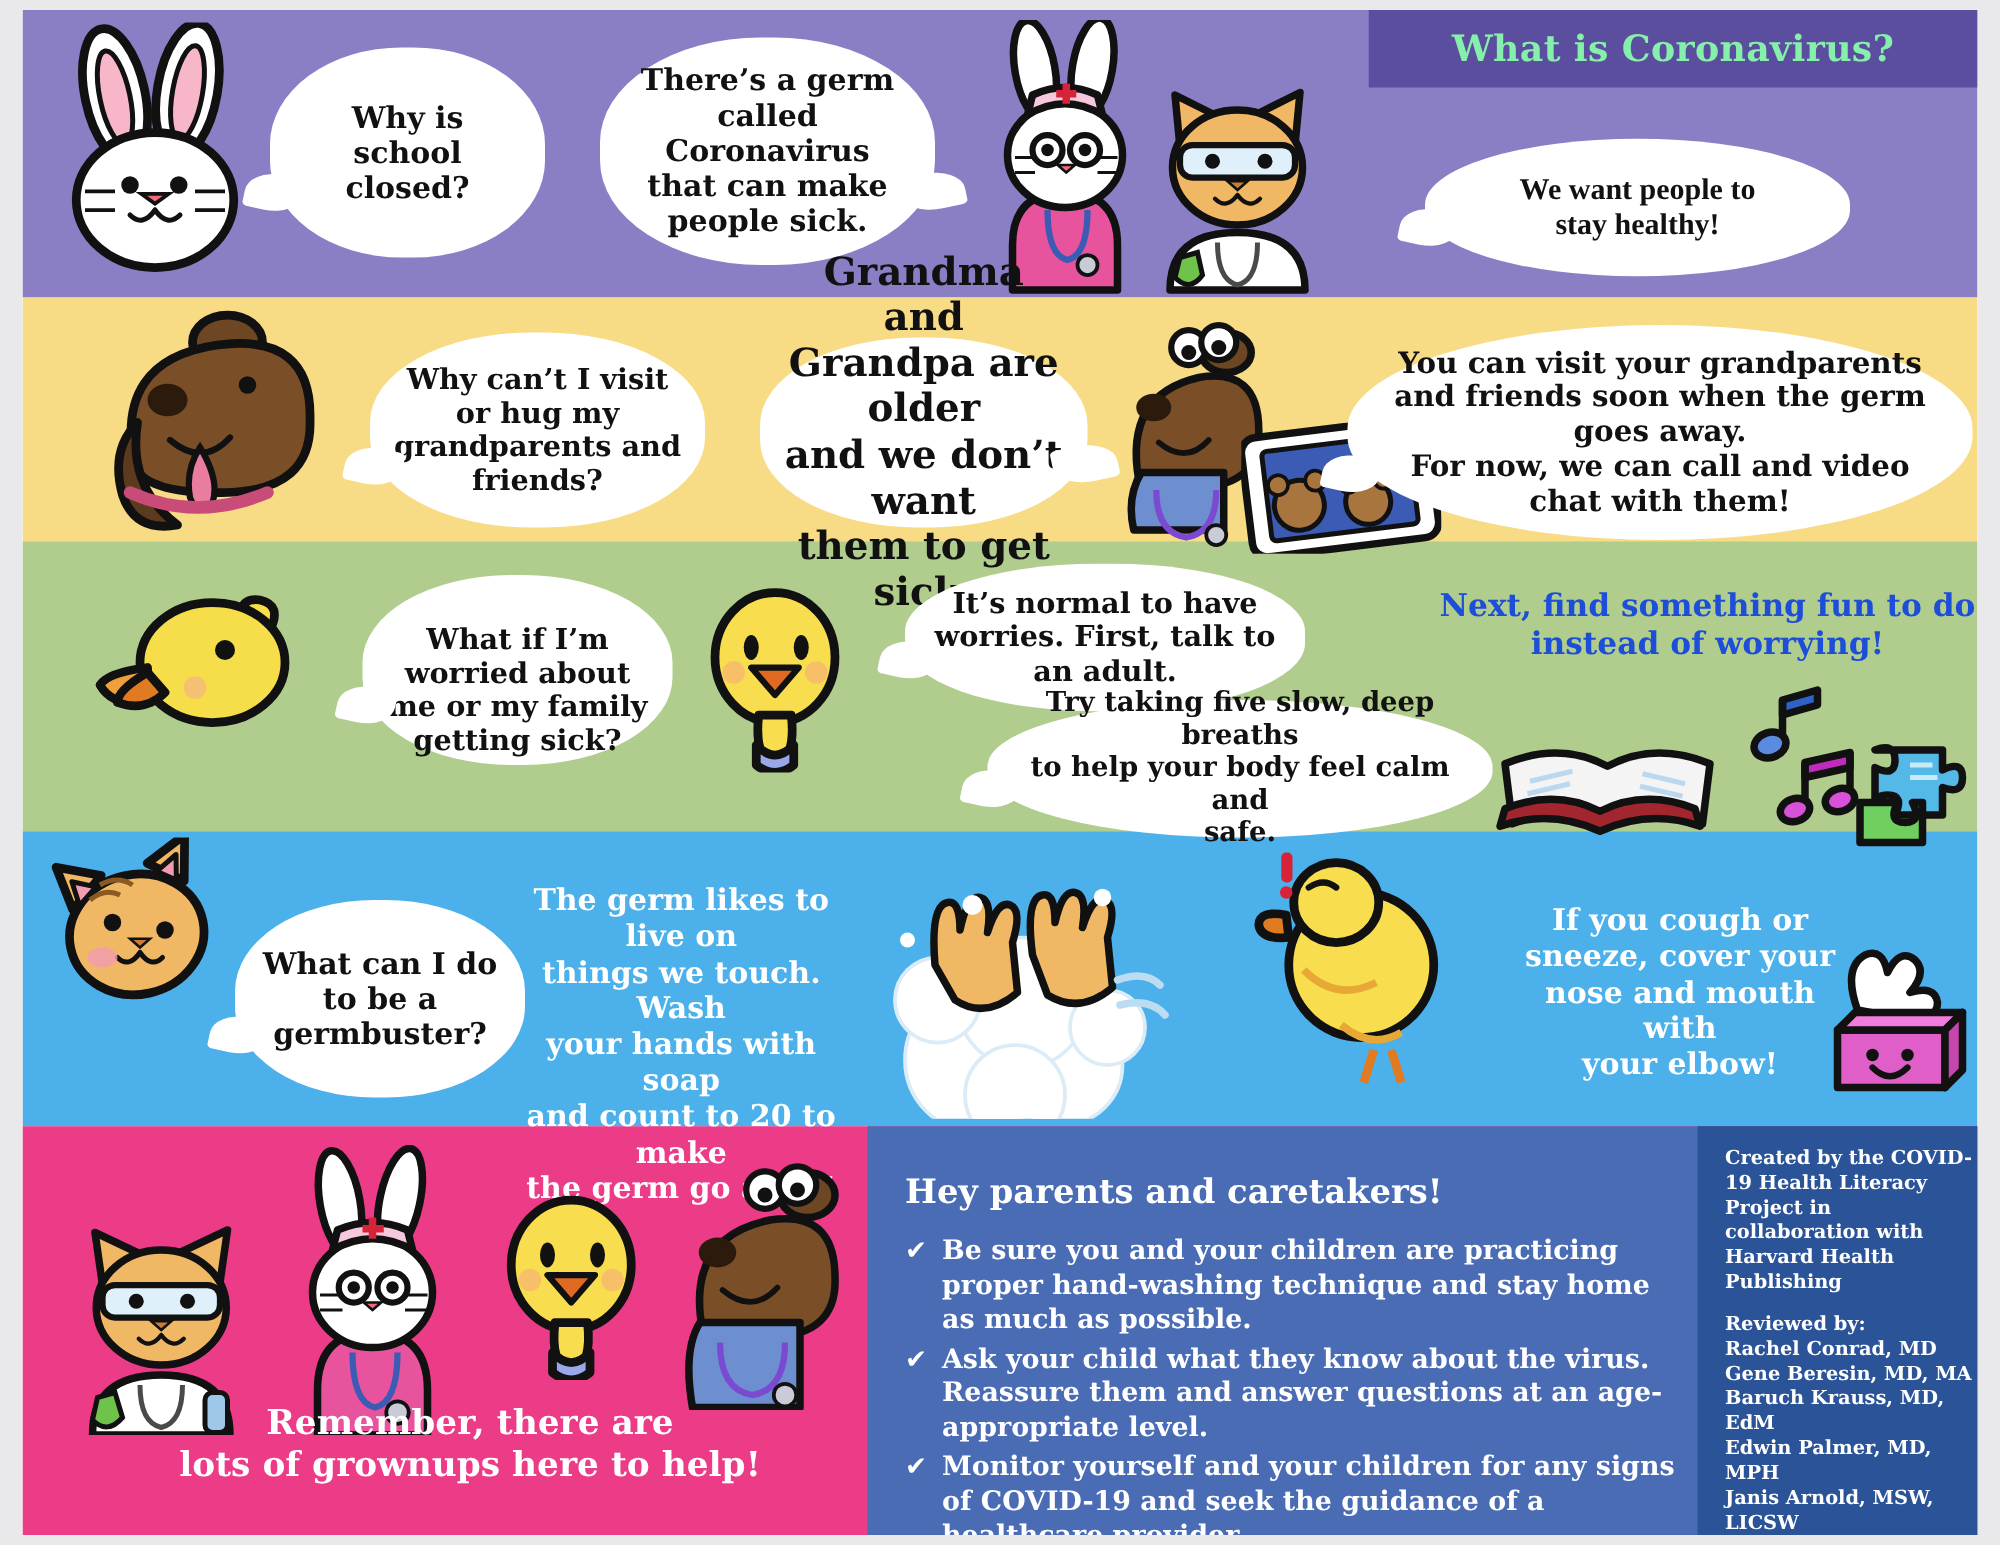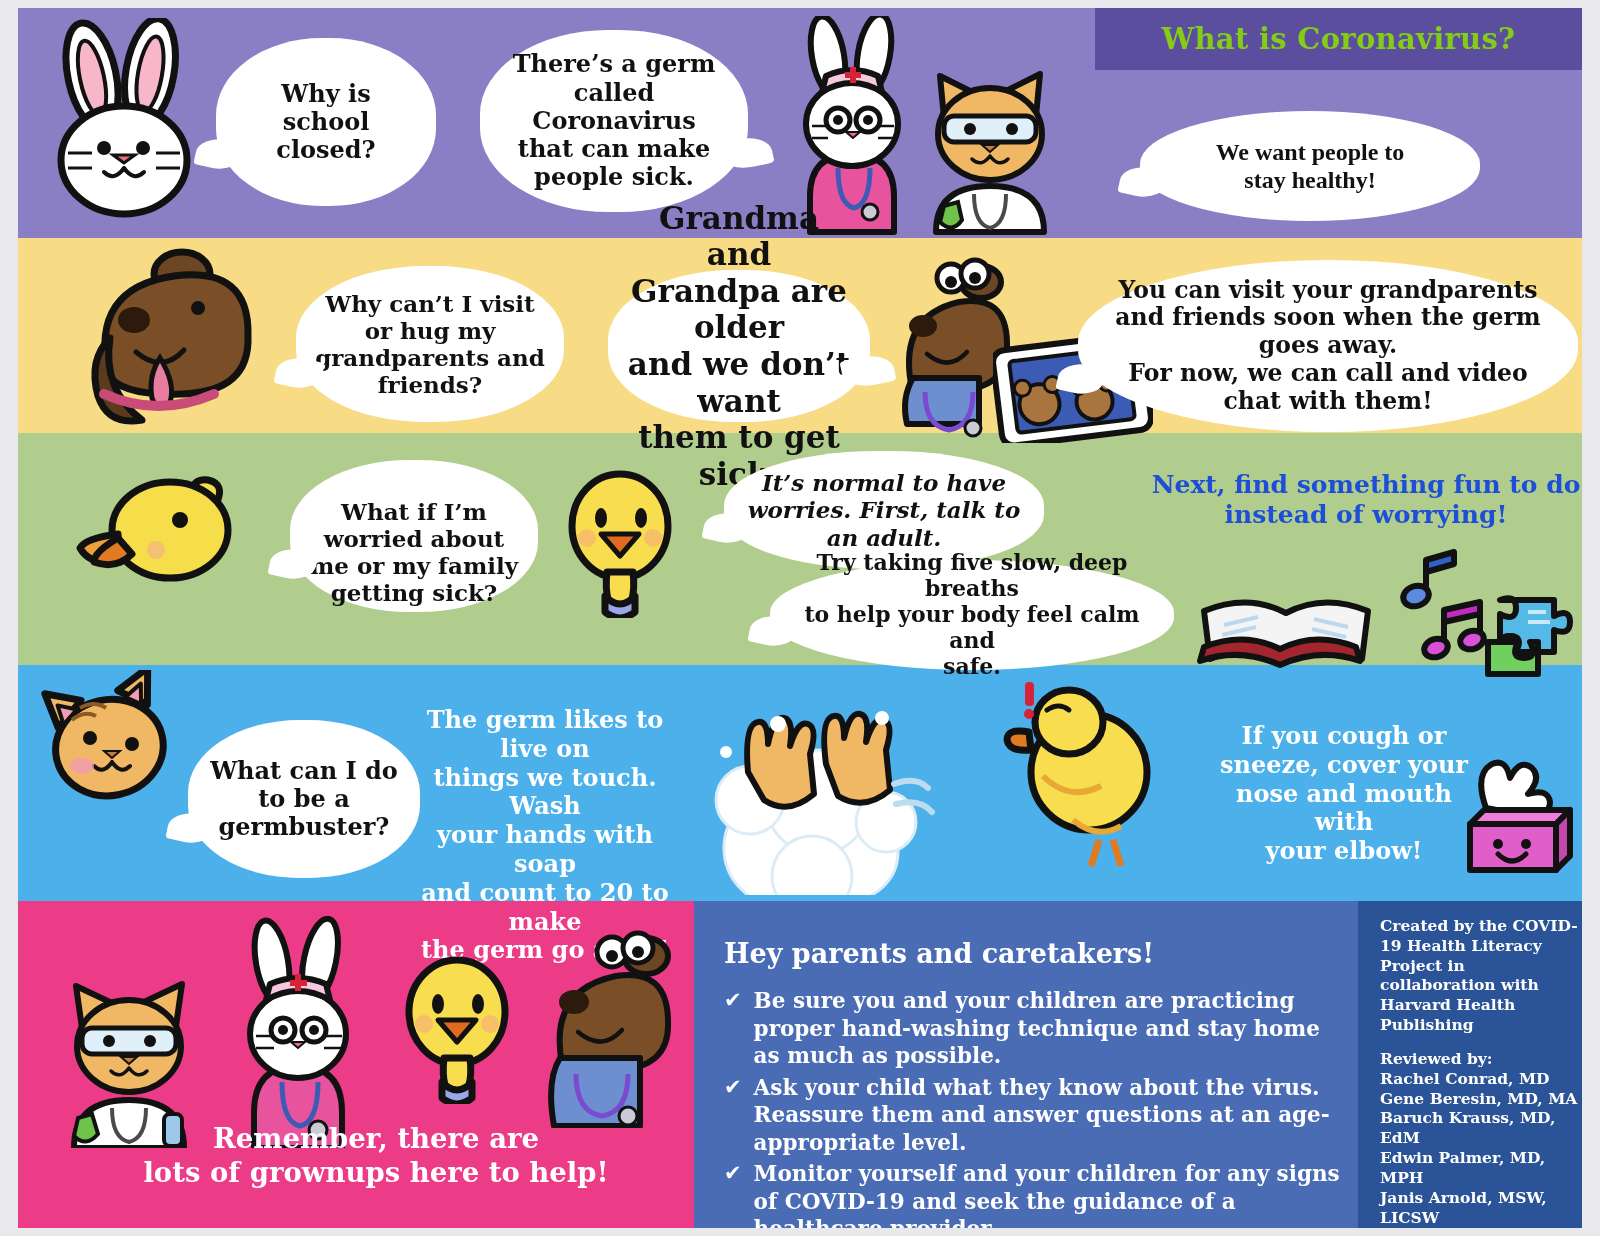--- a/index.html
+++ b/index.html
@@ -26,21 +26,21 @@
   .band-navy   { background: #4a6cb5; }
   .band-darknavy { background: #2a5398; }
 
   .header-bar {
     position: absolute;
     left: 1077px; top: 0; width: 487px; height: 62px;
     background: #5b4e9e;
     display: flex; align-items: center; justify-content: center;
   }
   .header-title {
-    color: #84cc16;
+    color: #86efac;
     font-size: 29px;
     font-weight: bold;
     letter-spacing: 0.3px;
   }
 
   
   .bubble {
     position: absolute;
     background: #fff;
     color: #111;
@@ -312,26 +312,26 @@
       </g>
       <ellipse cx="48" cy="50" rx="6" ry="10" fill="#111"></ellipse>
       <ellipse cx="88" cy="50" rx="6" ry="10" fill="#111"></ellipse>
       <path d="M48 66 h38 l-19 22 z" fill="#e06a22" stroke="#111" stroke-width="5" stroke-linejoin="round"></path>
       <circle cx="34" cy="70" r="9" fill="#f6b86e" opacity=".8"></circle>
       <circle cx="100" cy="70" r="9" fill="#f6b86e" opacity=".8"></circle>
     </svg>
   </div>
 
   <div class="bubble round tail-left" style="left:706px;top:443px;width:320px;height:118px;font-size:23px;">
-    <span style="white-space:pre-line;font-style:italic;">It’s normal to have
+    <span style="white-space:pre-line;">It’s normal to have
 worries. First, talk to
 an adult.</span>
   </div>
 
-  <div class="bubble oval tail-left" style="left:752px;top:552px;width:404px;height:110px;font-size:22px;">
+  <div class="bubble oval tail-left" style="left:772px;top:552px;width:404px;height:110px;font-size:22px;">
     <span style="white-space:pre-line;">Try taking five slow, deep breaths
 to help your body feel calm and
 safe.</span>
   </div>
 
   <div class="plaintext dark" style="left:1118px;top:462px;width:460px;font-size:25px;white-space:pre-line;">Next, find something fun to do
 instead of worrying!</div>
 
   <div class="obj" style="left:1178px;top:575px;">
     <svg width="180" height="85" viewBox="0 0 180 85">

